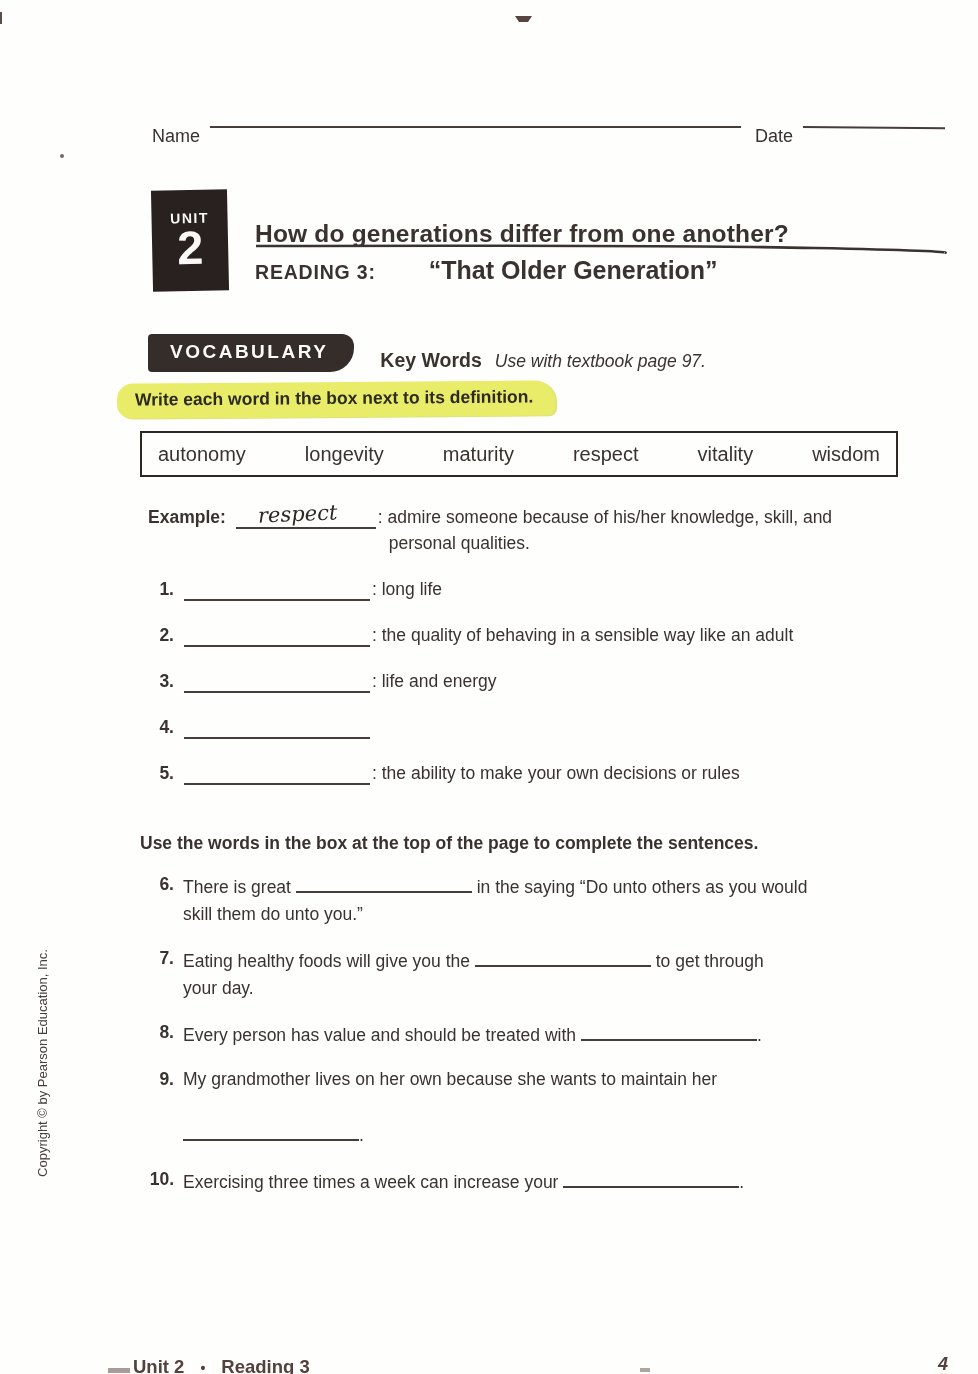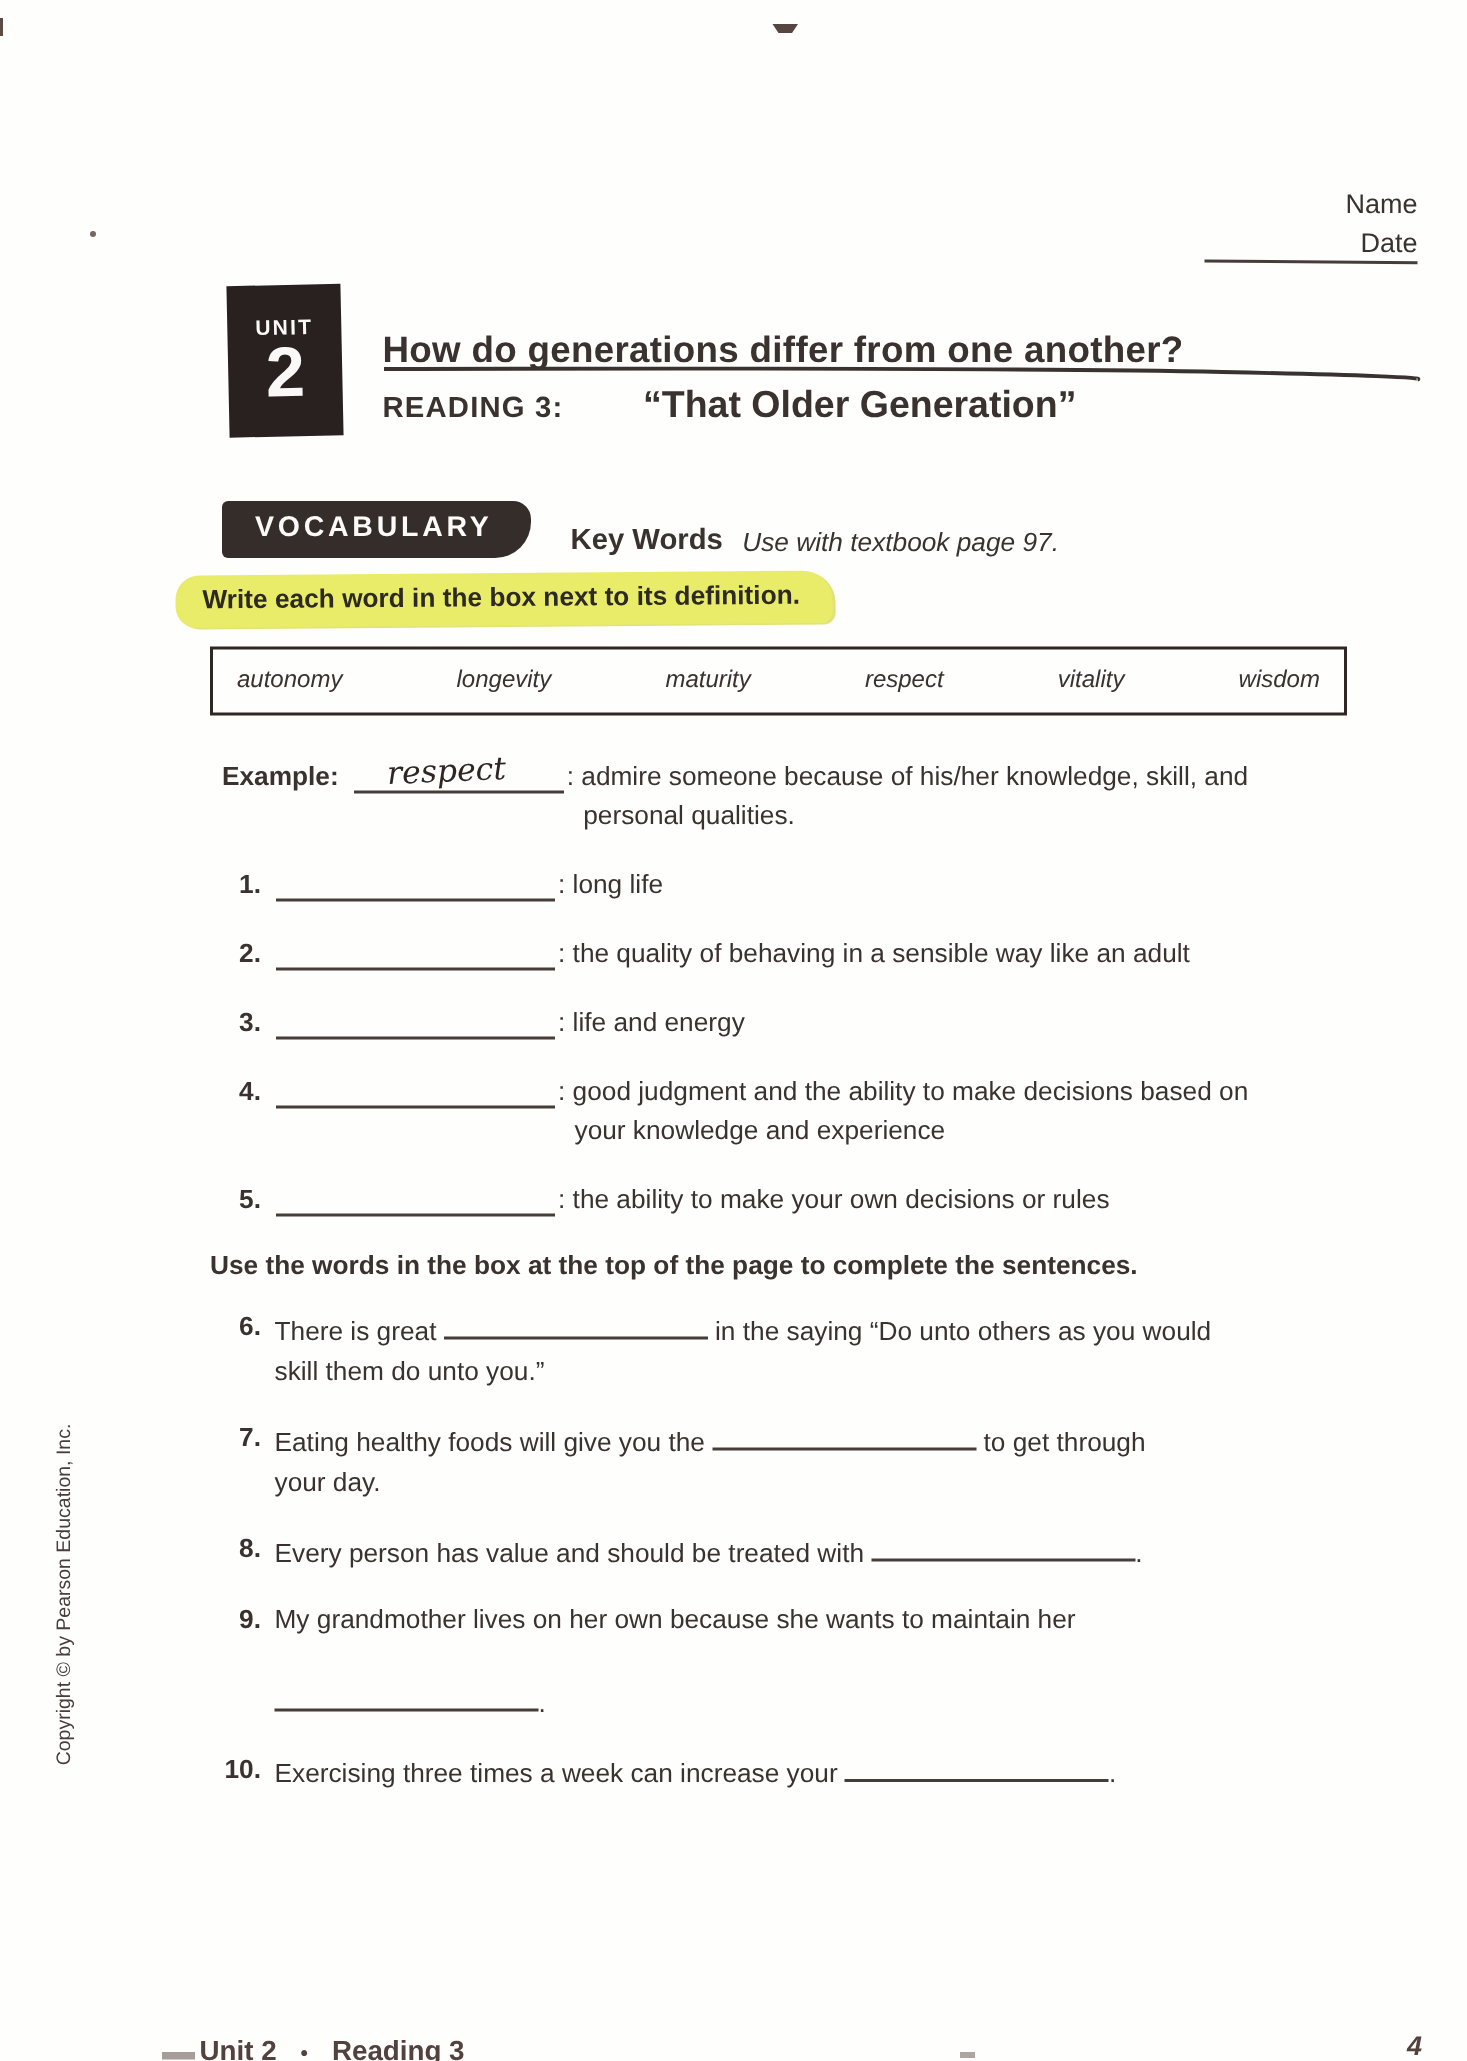--- a/index.html
+++ b/index.html
@@ -4,21 +4,21 @@
 <style>
   html,body { margin:0; padding:0; background:#d9d9d9; }
   .page {
     position:relative; width:978px; height:1374px; margin:0 auto;
     background:#fefefd; overflow:hidden;
     font-family:"Liberation Sans", sans-serif; color:#3a322f;
   }
 
   
   .name-date { position:absolute; top:126px; left:152px; width:793px;
-    display:flex; align-items:flex-end; font-size:18px;flex-direction:column; }
+    display:flex; align-items:flex-start; font-size:18px; }
   .fill-line { border-bottom:2px solid #463c38; }
   .name-line { flex:1; margin:0 14px 3px 10px; }
   .date-line { width:142px; margin:0 0 3px 10px; transform:rotate(0.5deg); transform-origin:left bottom; }
 
   
   .unit-box { position:absolute; left:152px; top:190px; width:76px; height:101px;
     background:#282120; color:#faf9f7; display:flex; flex-direction:column;
     align-items:center; justify-content:center; transform:rotate(-1.2deg); }
   .unit-label { font-size:14px; font-weight:bold; letter-spacing:1.5px; }
   .unit-number { font-size:47px; font-weight:bold; line-height:0.95; }
@@ -37,21 +37,21 @@
 
   
   .highlight-instruction { position:absolute; left:117px; top:382px;
     background:#e9ec69; color:#2e2a23; font-weight:bold; font-size:17.5px;
     padding:6px 22px 8px 18px; border-radius:16px 20px 8px 14px;
     transform:rotate(-0.45deg); box-shadow:2px 1px 0 #dfe37a; }
 
   
   .word-box { position:absolute; left:140px; top:431px; width:722px; height:42px;
     border:2px solid #2e2825; display:flex; align-items:center;
-    justify-content:space-between; padding:0 16px; font-size:16px;font-style:italic; }
+    justify-content:space-between; padding:0 16px; font-size:20px; }
 
   
   .definitions { position:absolute; left:148px; top:504px; width:778px; }
   .def-row { display:flex; align-items:flex-start; margin-bottom:20px;
     font-size:17.5px; line-height:26px; }
   .example-label { font-weight:bold; flex:none; }
   .def-num { width:26px; font-weight:bold; text-align:right; flex:none; }
   .def-blank { flex:none; height:23px; border-bottom:2px solid #463c38; margin-left:10px; }
   .example-blank { width:140px; position:relative; }
   .item-blank { width:186px; }
@@ -170,24 +170,20 @@
       <div class="def-row">
         <span class="def-num">3.</span>
         <span class="def-blank item-blank"></span>
         <span class="def-text">
           <div>: life and energy</div>
         </span>
       </div>
       <div class="def-row">
         <span class="def-num">4.</span>
         <span class="def-blank item-blank"></span>
-        <span class="def-text">
-          <div>: good judgment and the ability to make decisions based on</div>
-          <div class="wrap-line">your knowledge and experience</div>
-        </span>
       </div>
       <div class="def-row">
         <span class="def-num">5.</span>
         <span class="def-blank item-blank"></span>
         <span class="def-text">
           <div>: the ability to make your own decisions or rules</div>
         </span>
       </div>
     </div>
 

